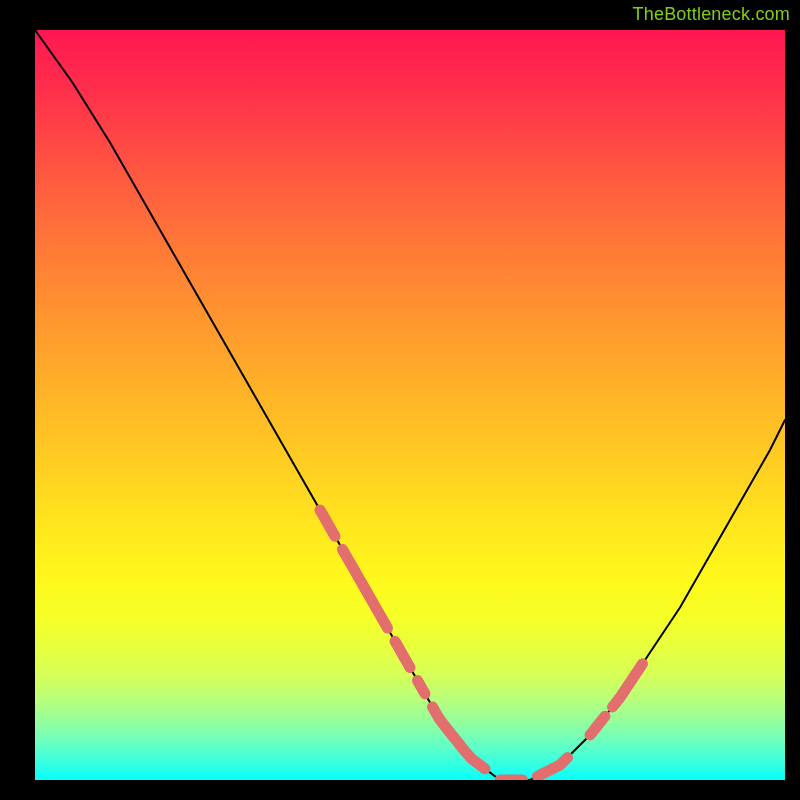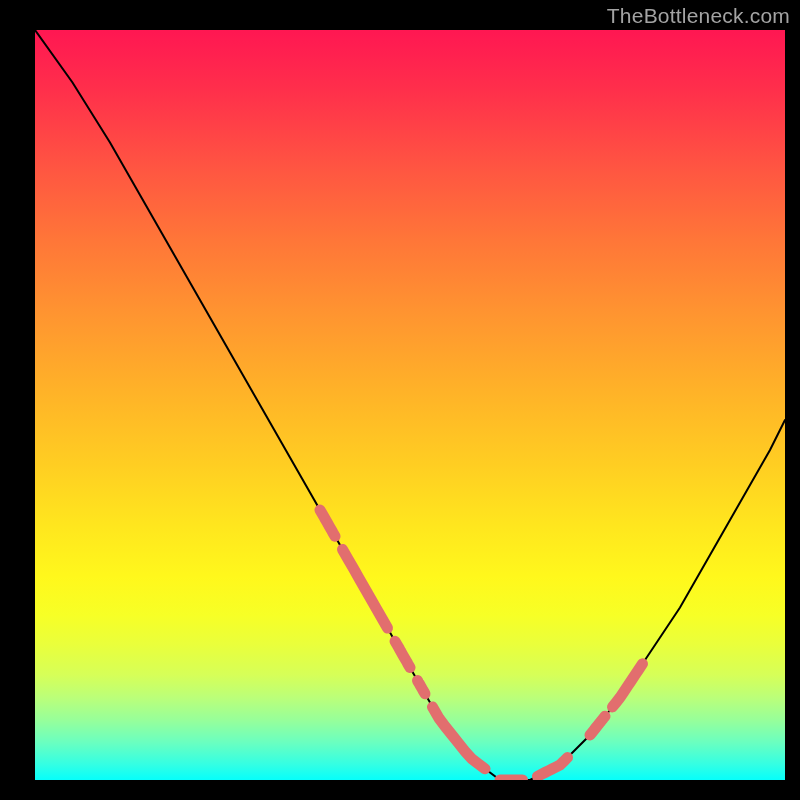--- a/index.html
+++ b/index.html
@@ -14,22 +14,22 @@
   .frame {
     position: relative;
     width: 800px;
     height: 800px;
     background: #000;
   }
   .watermark {
     position: absolute;
     top: 4px;
     right: 10px;
-    color: #a3a3a3;
-    font-size: 21px;
+    color: #84cc16;
+    font-size: 18px;
     font-weight: 400;
     letter-spacing: 0.2px;
     z-index: 5;
   }
   .plot-area {
     position: absolute;
     left: 35px;
     top: 30px;
     width: 750px;
     height: 750px;

